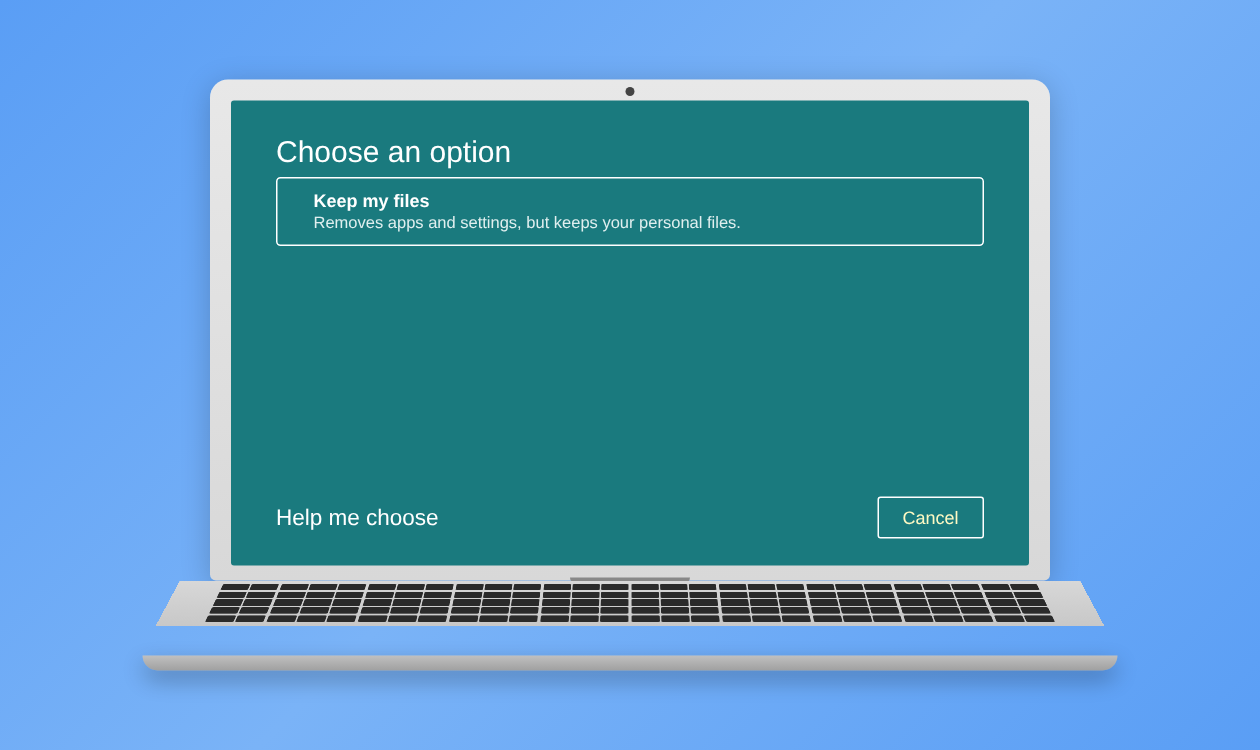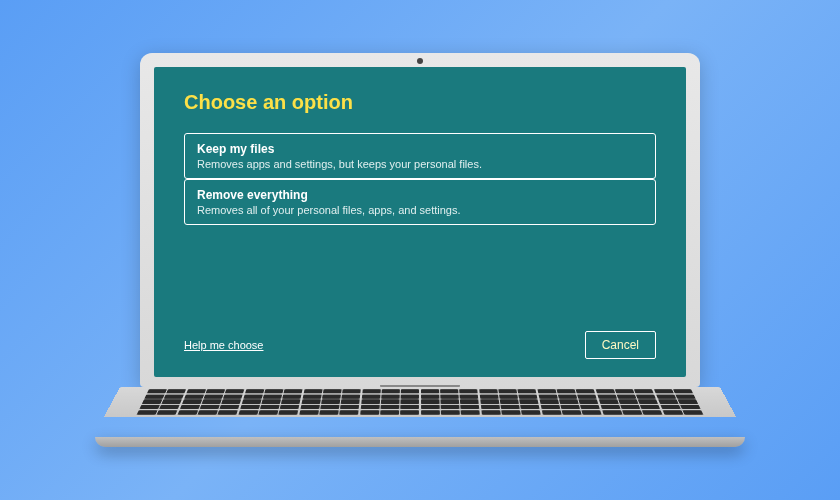--- a/index.html
+++ b/index.html
@@ -42,29 +42,30 @@
       background: #1a7a7e;
       width: 100%;
       height: 310px;
       border-radius: 2px;
       padding: 24px 30px 18px 30px;
       display: flex;
       flex-direction: column;
       position: relative;
     }
     .title {
-      color: #fde047;
+      color: #ffffff;
       font-size: 20px;
-      font-weight: 700;
-      margin-bottom: 19px;
+      font-weight: 400;
+      margin-bottom: 4px;
     }
     .option {
       border: 1.5px solid #ffffff;
       border-radius: 3px;
-      padding: 8px 12px;
+      padding: 8px 24px;
+      margin-bottom: 12px;
       cursor: pointer;
     }
     .option-title {
       color: #ffffff;
       font-size: 12px;
       font-weight: 600;
       margin-bottom: 2px;
     }
     .option-desc {
       color: #e0efef;
@@ -72,22 +73,21 @@
       font-weight: 400;
     }
     .footer {
       margin-top: auto;
       display: flex;
       justify-content: space-between;
       align-items: center;
     }
     .help-link {
       color: #ffffff;
-      font-size: 11px;
-      text-decoration: underline;
+      font-size: 15px;
       cursor: pointer;
     }
     .cancel-btn {
       border: 1.5px solid #ffffff;
       color: #fef9c3;
       background: transparent;
       padding: 6px 16px;
       font-size: 12px;
       border-radius: 2px;
       cursor: pointer;
@@ -140,24 +140,20 @@
   <div class="screen-bezel">
     <div class="camera"></div>
     <div class="screen">
       <div class="title">Choose an option</div>
 
       <div class="option">
         <div class="option-title">Keep my files</div>
         <div class="option-desc">Removes apps and settings, but keeps your personal files.</div>
       </div>
 
-      <div class="option">
-        <div class="option-title">Remove everything</div>
-        <div class="option-desc">Removes all of your personal files, apps, and settings.</div>
-      </div>
 
       <div class="footer">
         <a class="help-link">Help me choose</a>
         <button class="cancel-btn">Cancel</button>
       </div>
     </div>
     <div class="hinge"></div>
   </div>
   <div class="keyboard-area">
     <div class="keys" id="keys">

